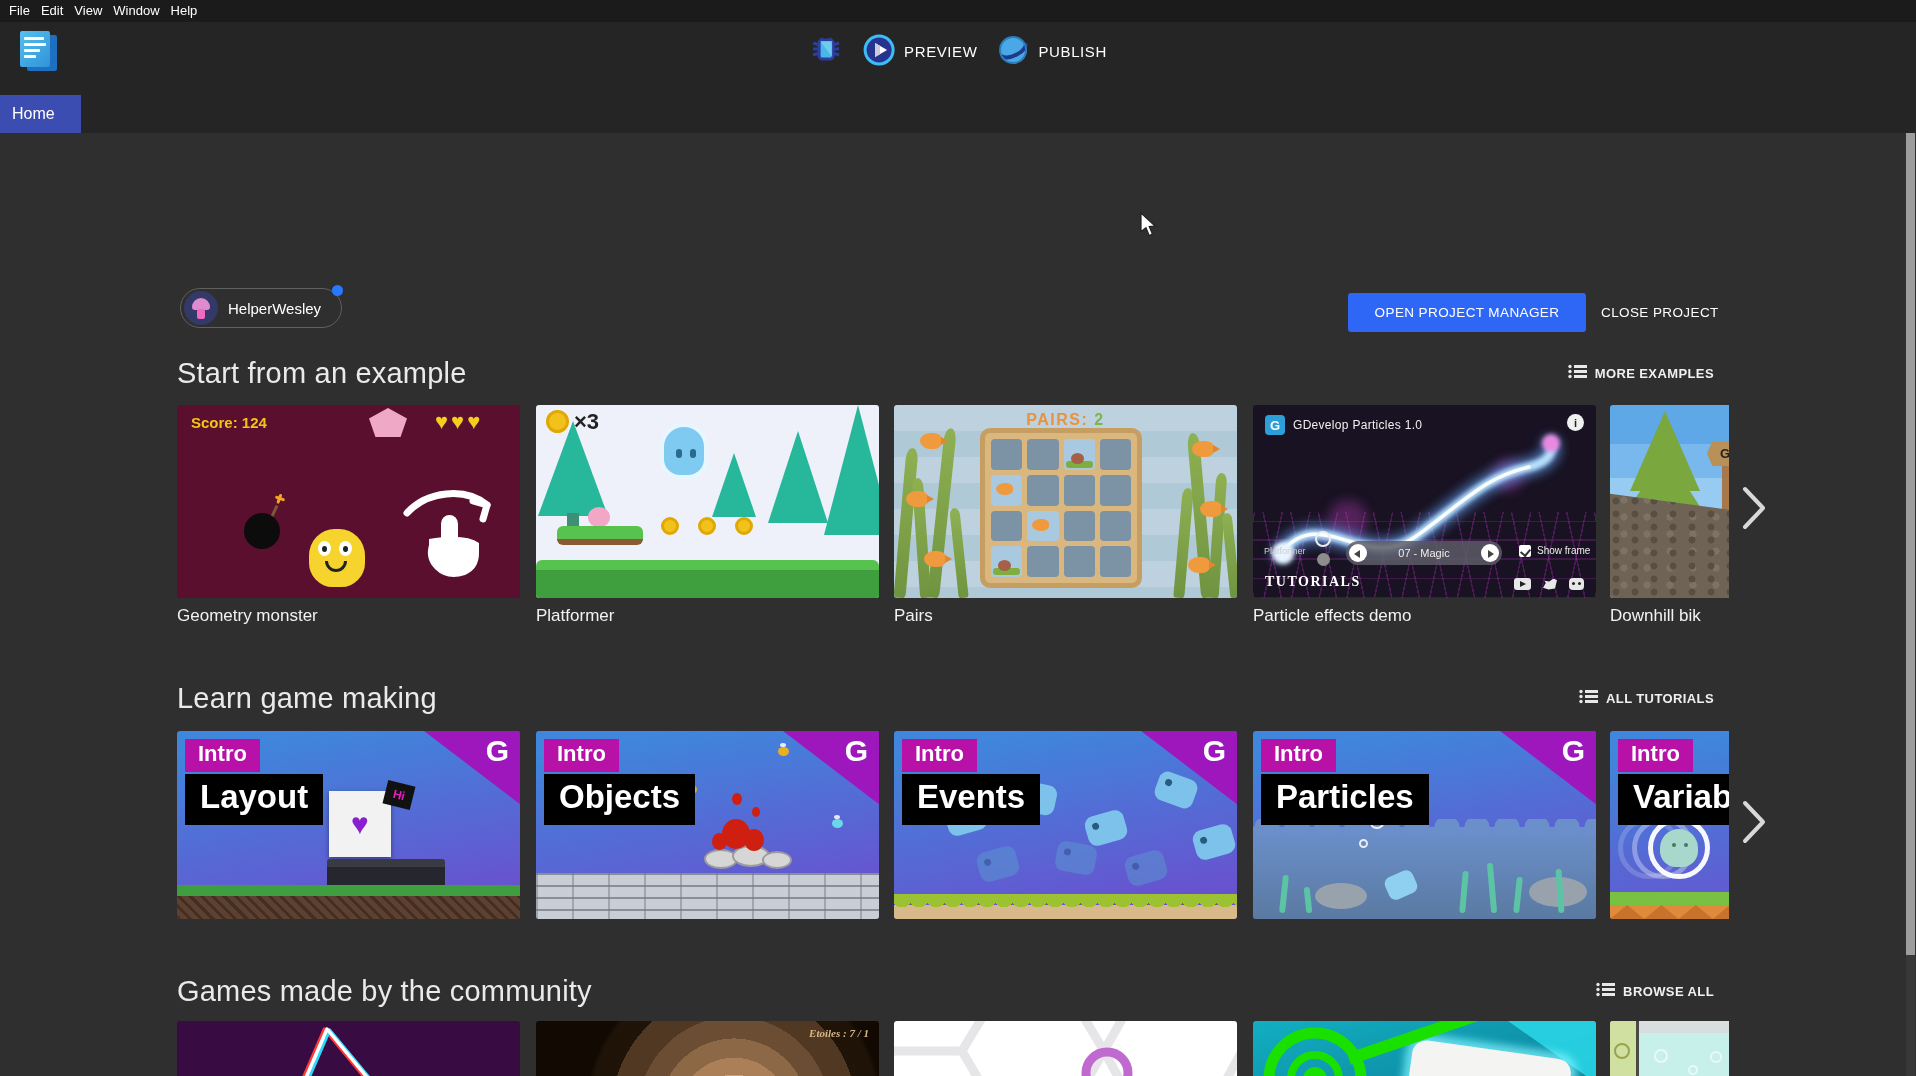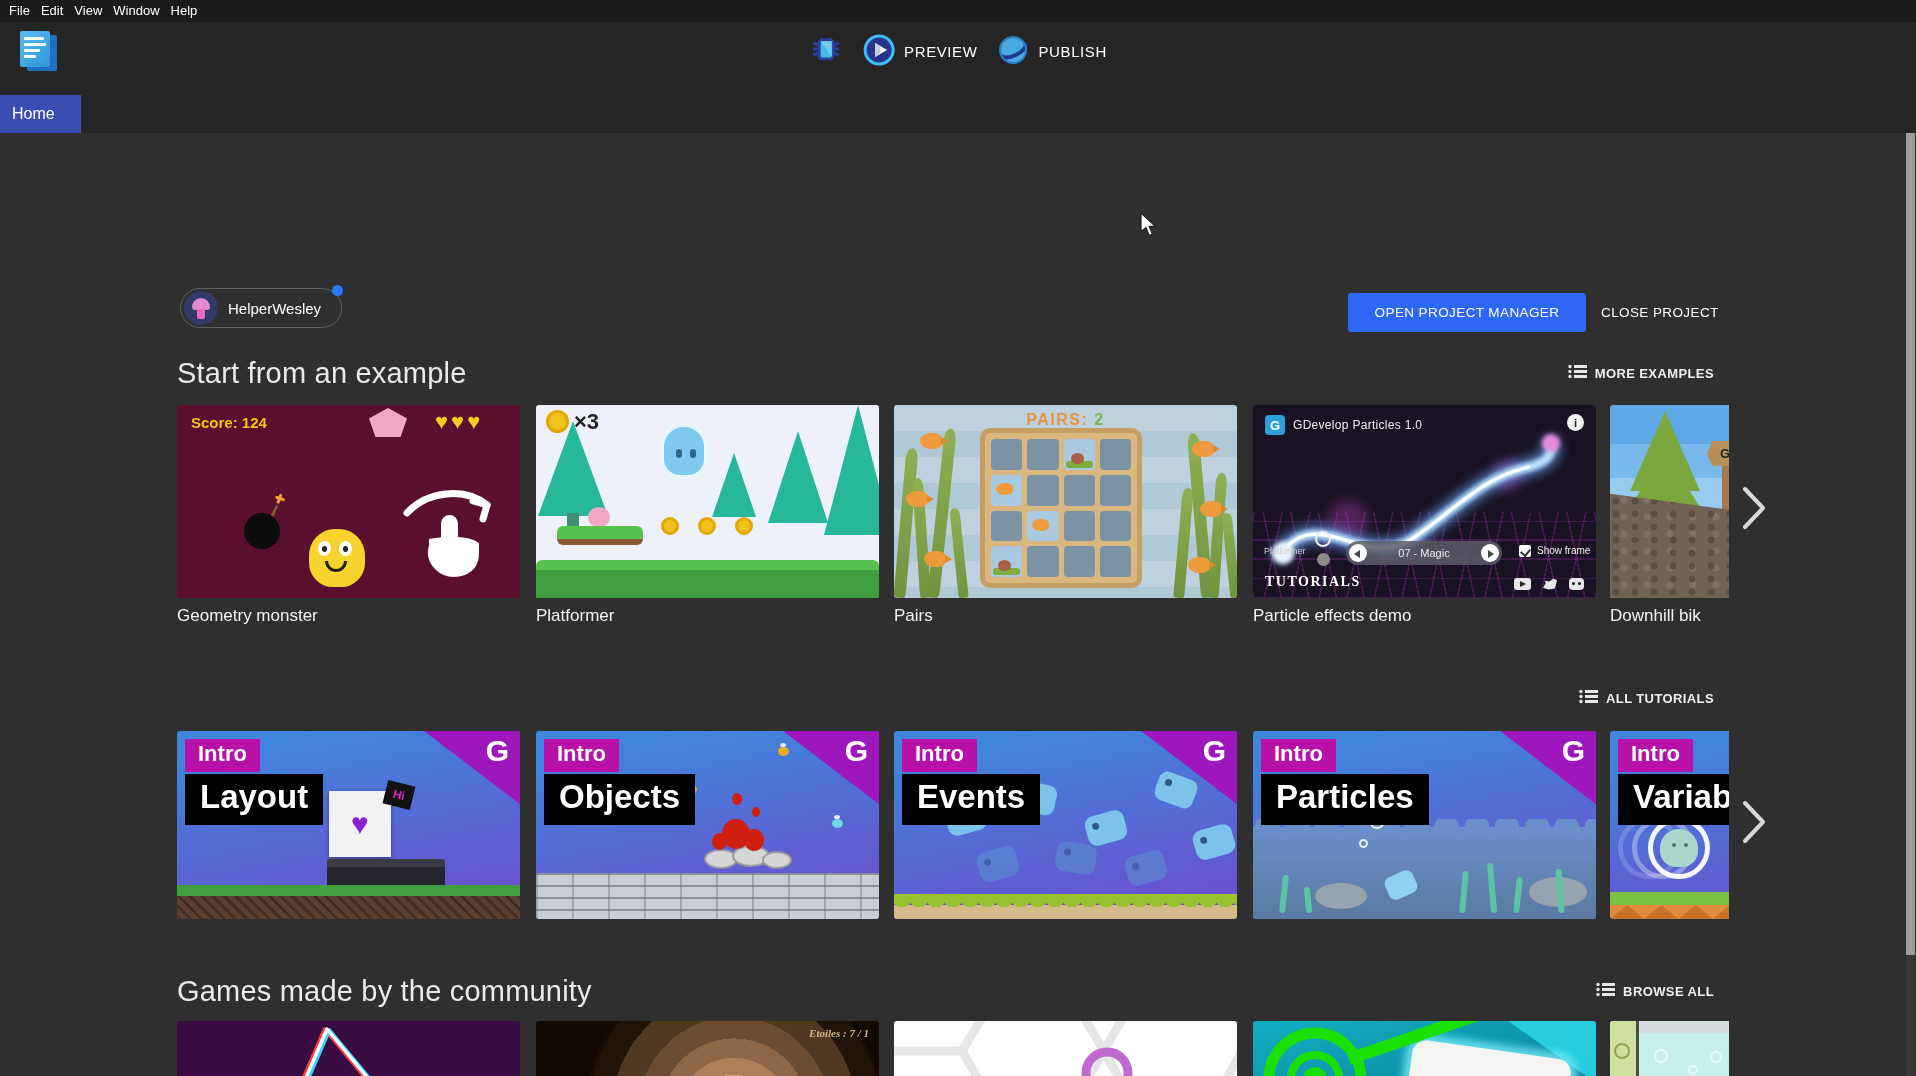--- a/index.html
+++ b/index.html
@@ -435,20 +435,21 @@
     <span class="card-label" style="left:1076px;">Particle effects demo</span>
     <span class="card-label" style="left:1433px;">Downhill bik</span>
   </div>
 
   <span class="chev" style="top:352px;">
     <svg width="28" height="46" viewBox="0 0 28 46">
         <polyline points="5,4 23,23 5,42" stroke="#d8d8d8" stroke-width="4" fill="none" stroke-linecap="round" stroke-linejoin="round"></polyline>
       </svg>
   </span>
 
+  <div class="section-title" style="top:549px;">Learn game making</div>
   <div class="section-action" style="top:556px; right:202px;">
     <span>
       <svg width="19" height="15" viewBox="0 0 19 15" fill="#e8e8e8">
         <circle cx="2" cy="2.5" r="1.7"></circle>
           <circle cx="2" cy="7.5" r="1.7"></circle>
           <circle cx="2" cy="12.5" r="1.7"></circle>
         <rect x="6" y="1" width="13" height="3"></rect>
           <rect x="6" y="6" width="13" height="3"></rect>
           <rect x="6" y="11" width="13" height="3"></rect>
       </svg>

